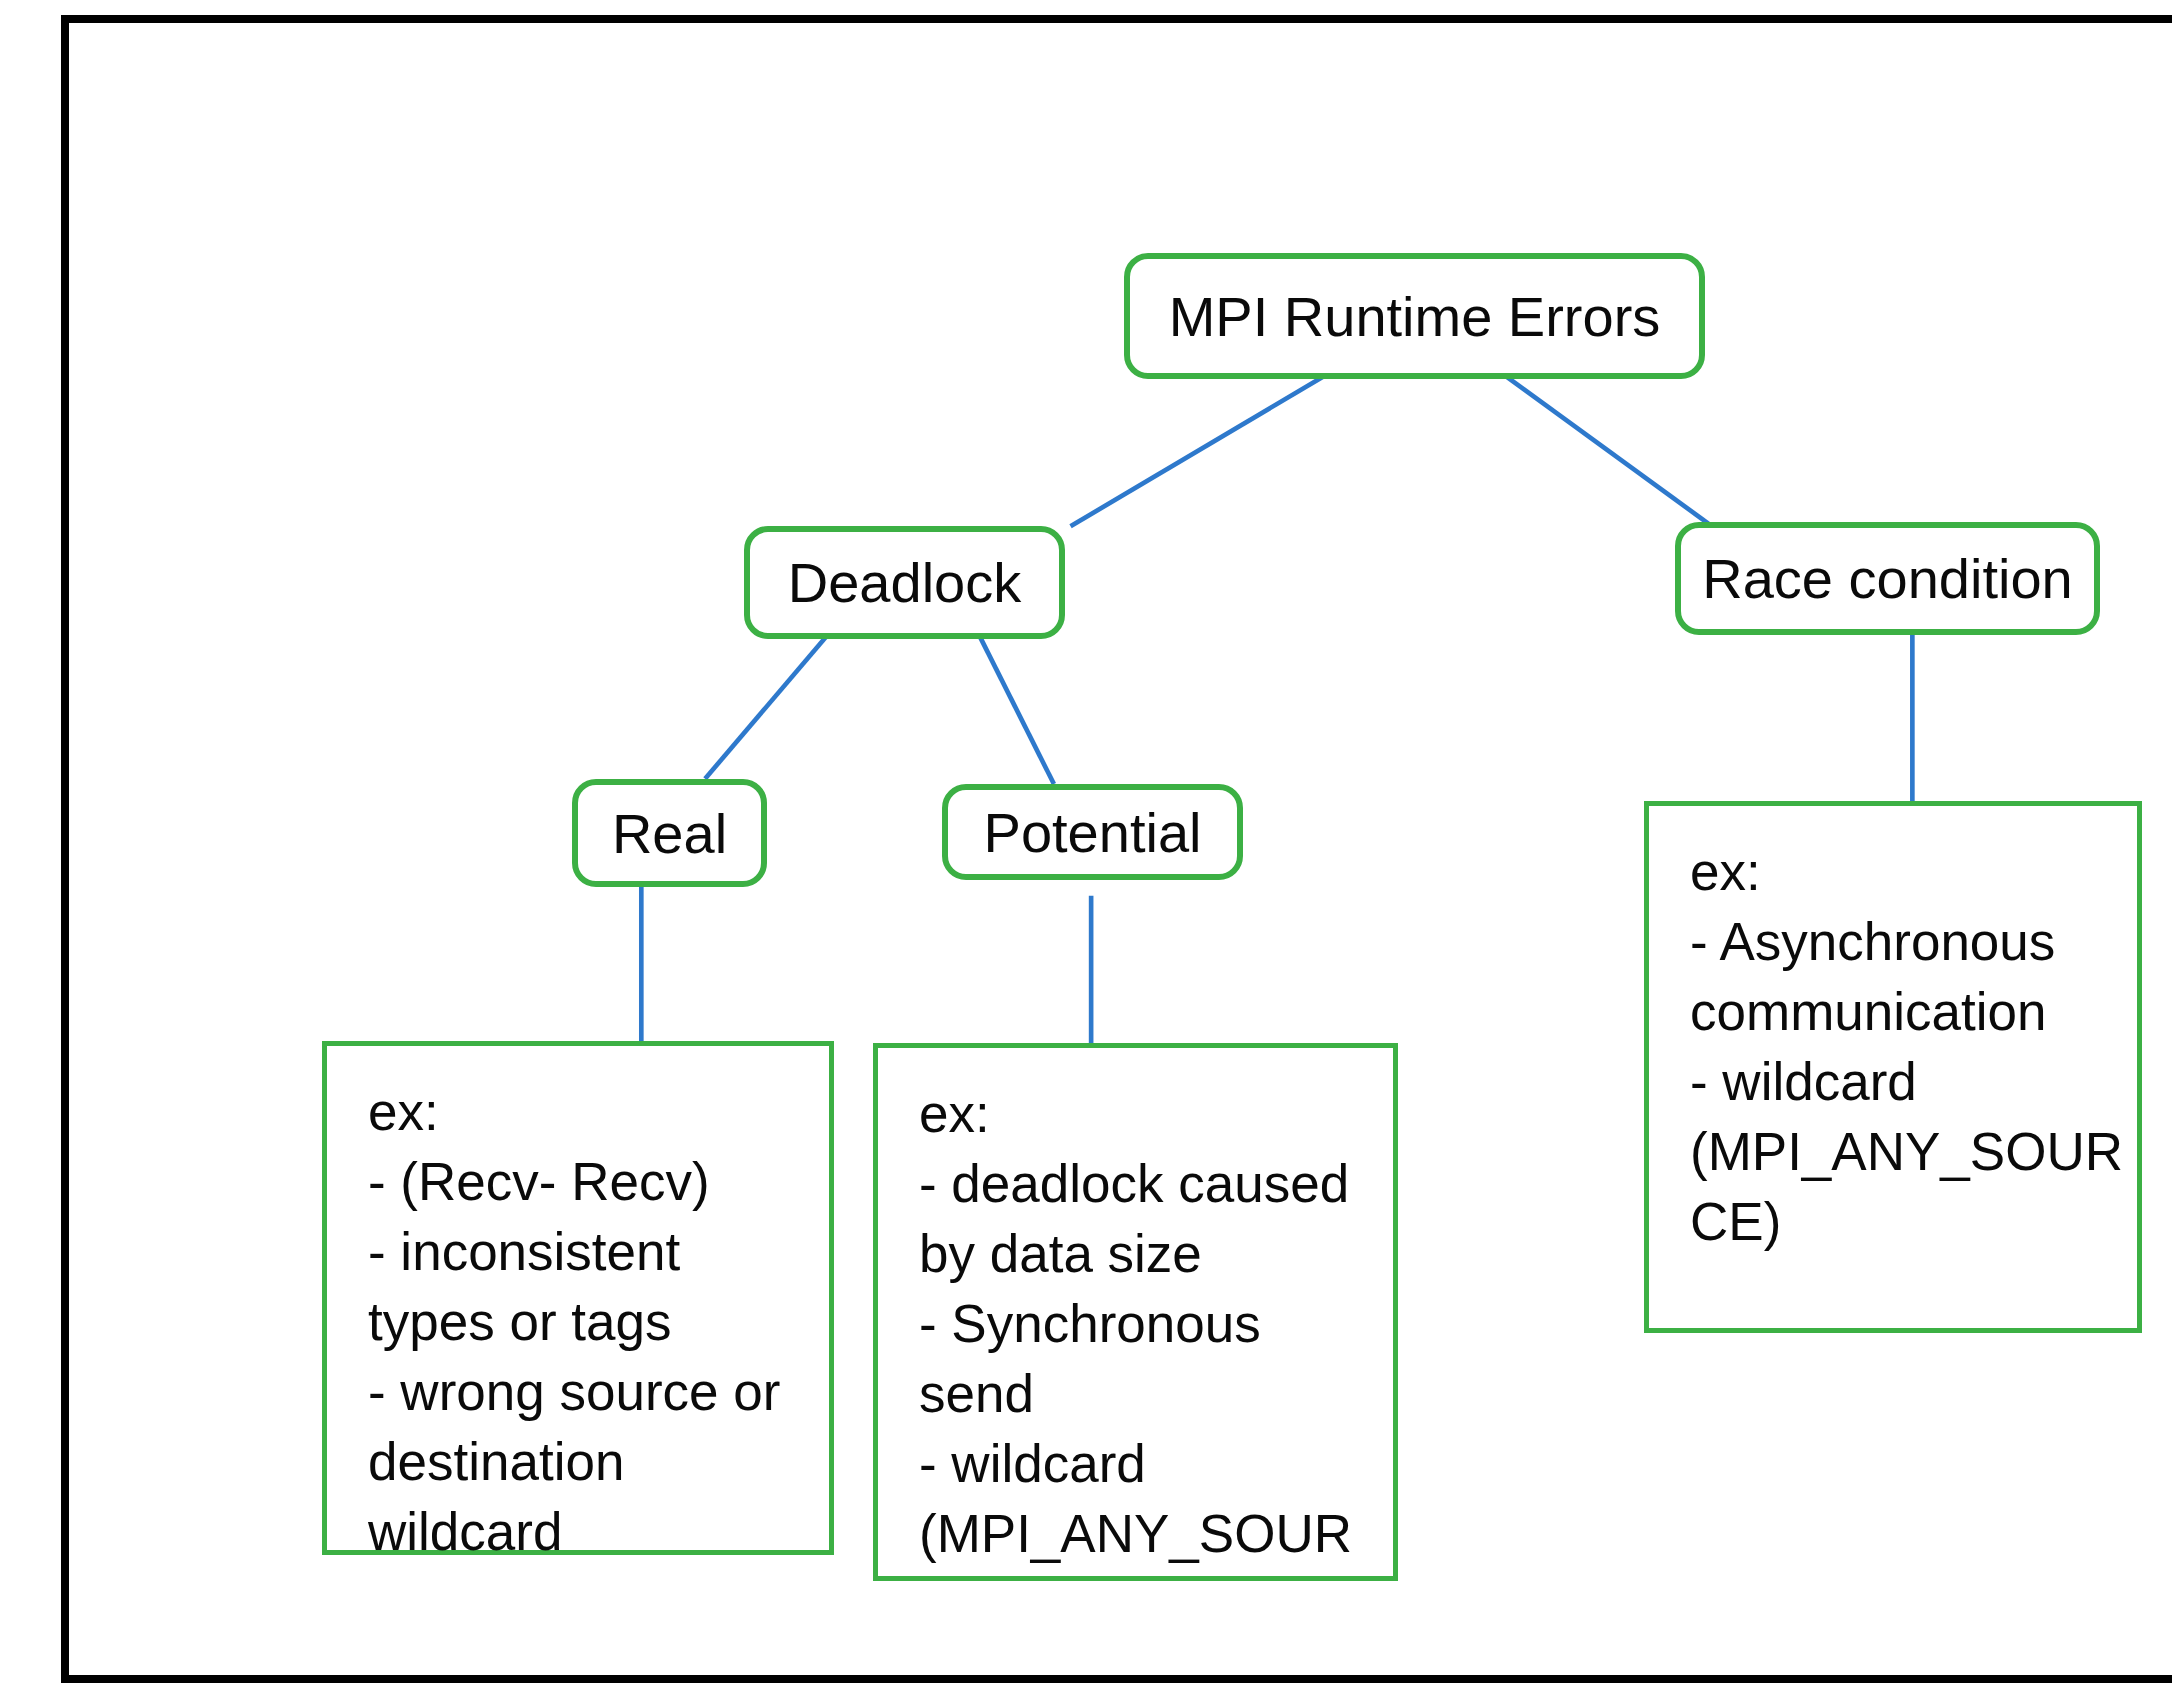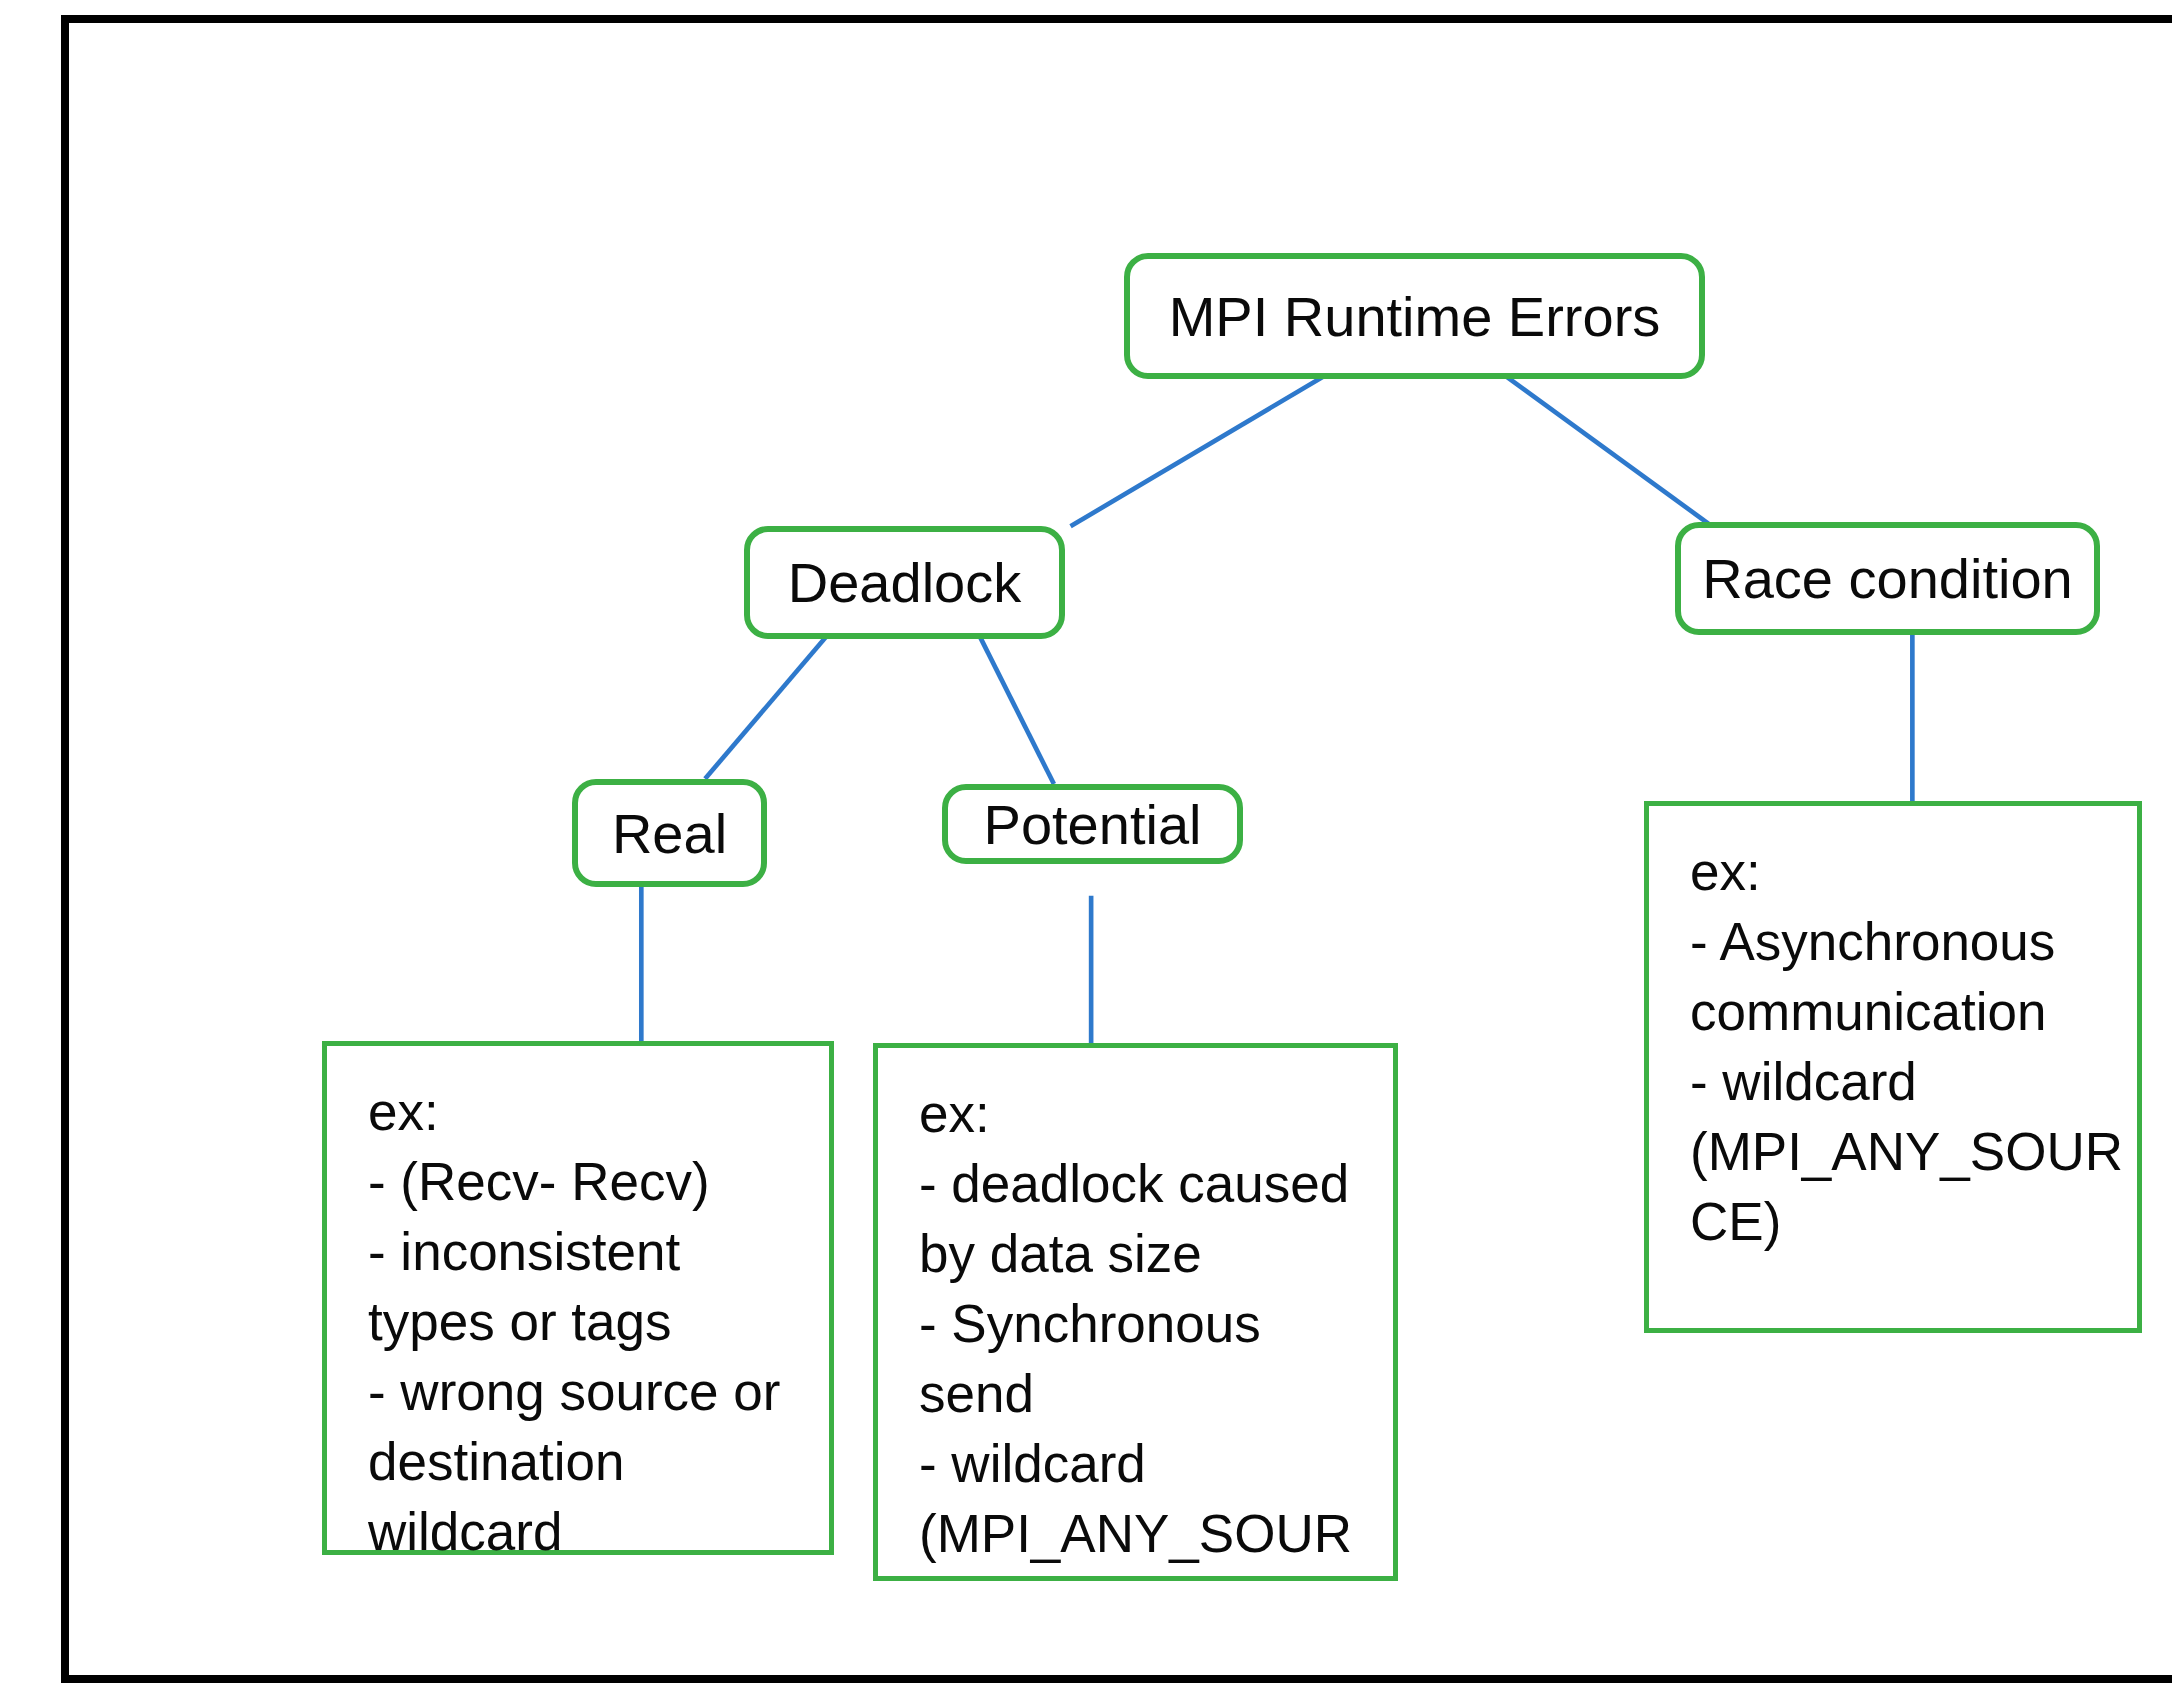--- a/index.html
+++ b/index.html
@@ -72,21 +72,21 @@
   </div>
 
   <div class="node" style="left:1631px;top:522px;width:425px;height:113px;align-items:center;">
     <span>Race condition</span>
   </div>
 
   <div class="node" style="left:528px;top:779px;width:195px;height:108px;">
     <span>Real</span>
   </div>
 
-  <div class="node" style="left:898px;top:784px;width:301px;height:80px;">
+  <div class="node" style="left:898px;top:784px;width:301px;height:96px;">
     <span>Potential</span>
   </div>
 
   <div class="exbox" style="left:278px;top:1041px;width:512px;height:514px;">
       <div class="exline">ex:</div>
       <div class="exline">- (Recv- Recv)</div>
       <div class="exline">- inconsistent</div>
       <div class="exline">types or tags</div>
       <div class="exline">- wrong source or</div>
       <div class="exline">destination</div>

